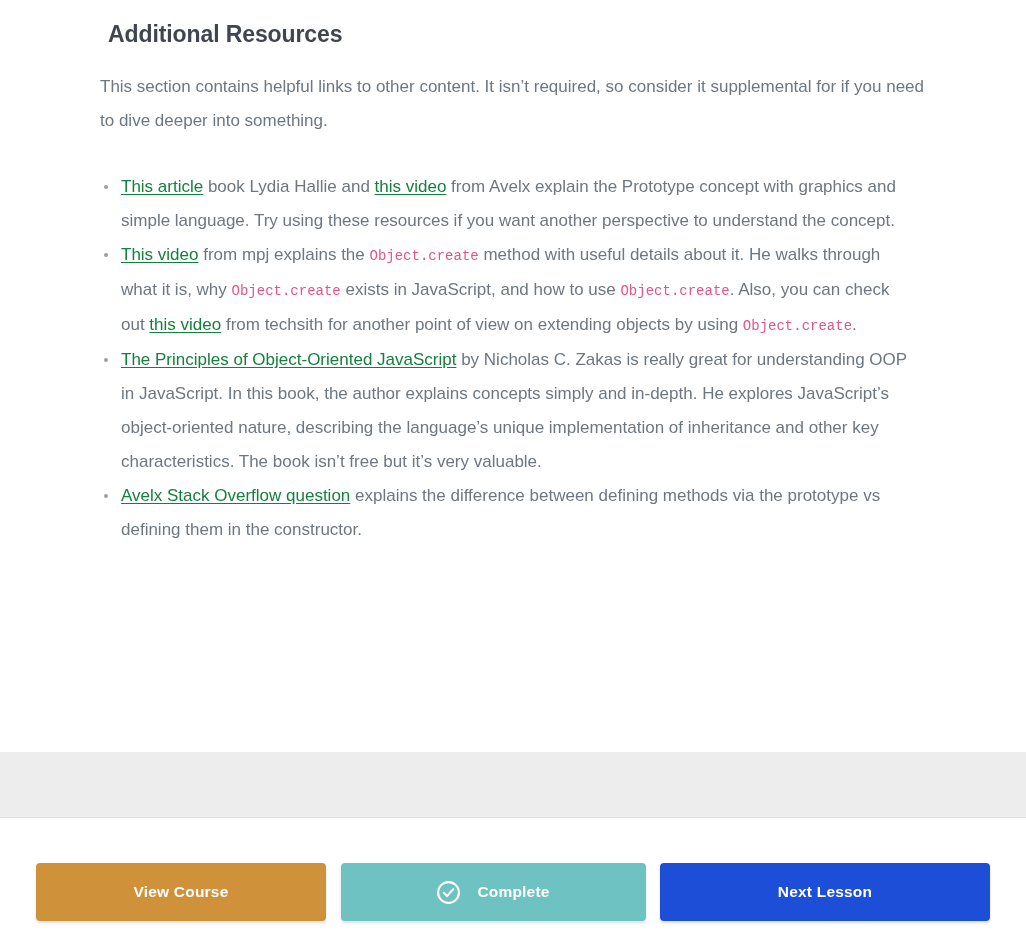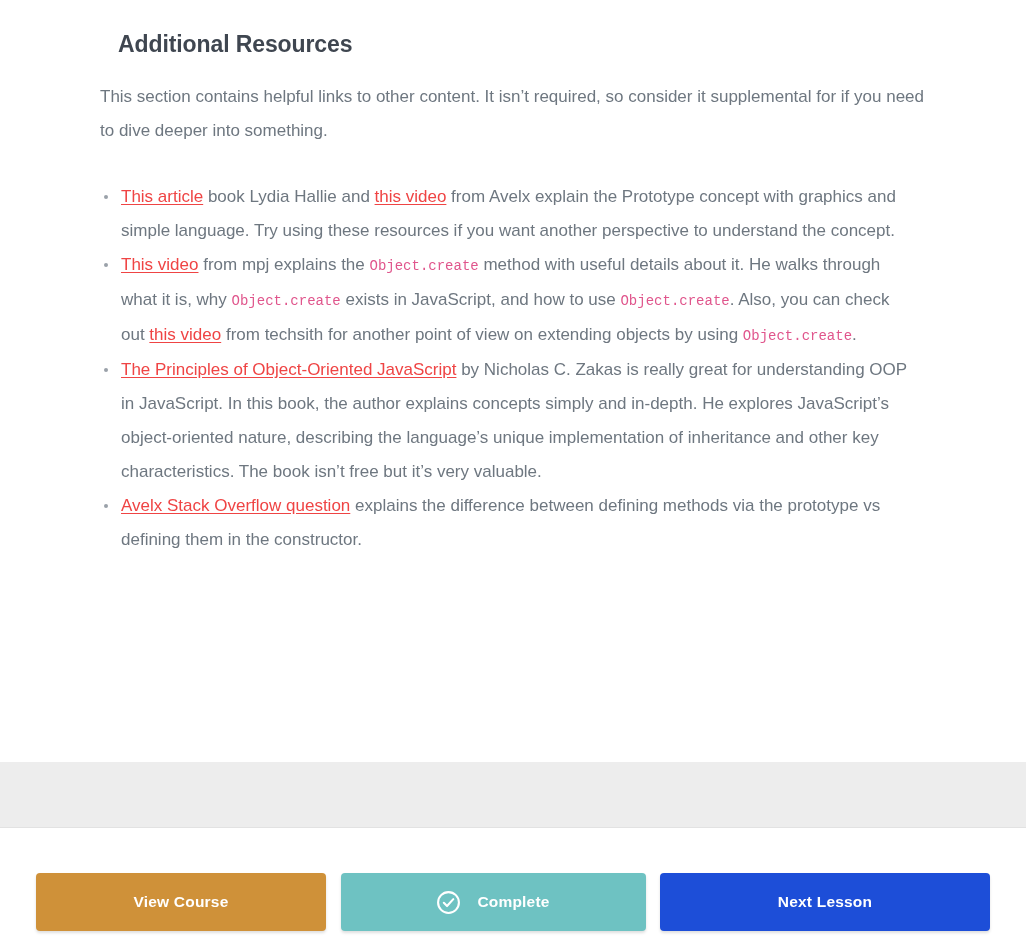--- a/index.html
+++ b/index.html
@@ -20,21 +20,21 @@
   .page { width: 1026px; position: relative; }
 
   .content {
     padding: 0 100px;
   }
 
   h2.section-title {
     font-size: 23px;
     font-weight: bold;
     color: #3f4650;
-    margin: 18px;
+    margin: 8px;
     padding-top: 13px;
     letter-spacing: -0.1px;
   }
 
   p.intro {
     font-size: 17px;
     line-height: 34px;
     color: #6e7780;
     margin: 22px 0 0 0;
     max-width: 825px;
@@ -59,21 +59,21 @@
     position: absolute;
     left: 4px;
     top: 15px;
     width: 4px;
     height: 4px;
     border-radius: 50%;
     background: #9aa1a9;
   }
 
   a.res-link {
-    color: #ef4444;
+    color: #15803d;
     text-decoration: underline;
     text-underline-offset: 2px;
   }
 
   code.inline-code {
     font-family: "Liberation Mono", "DejaVu Sans Mono", monospace;
     font-size: 14px;
     color: #e0558c;
     letter-spacing: 0px;
     white-space: nowrap;

